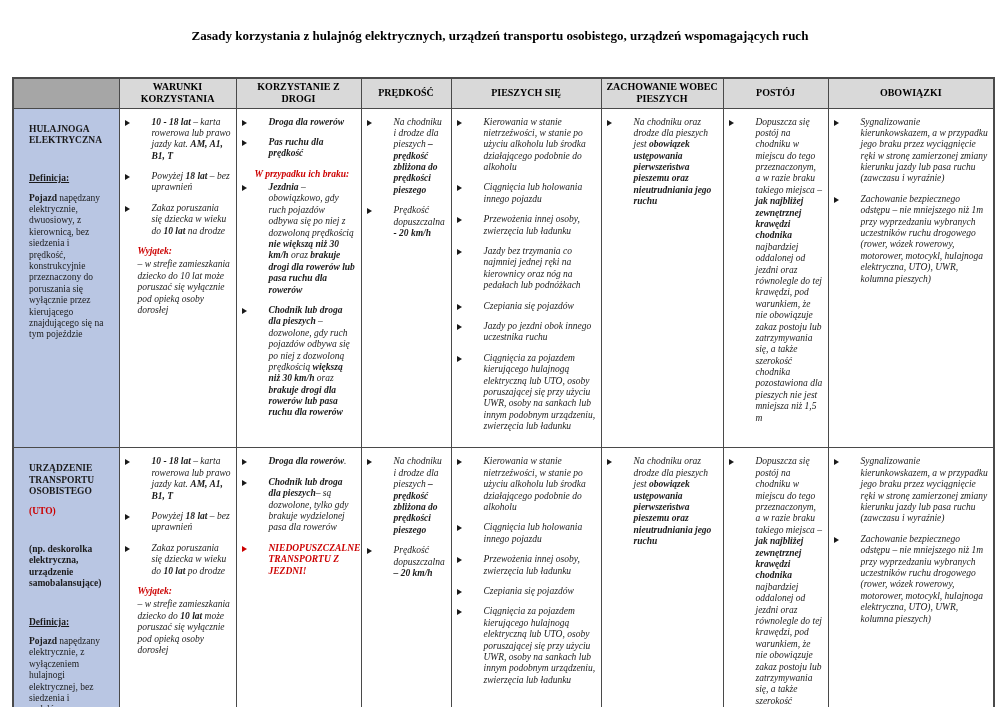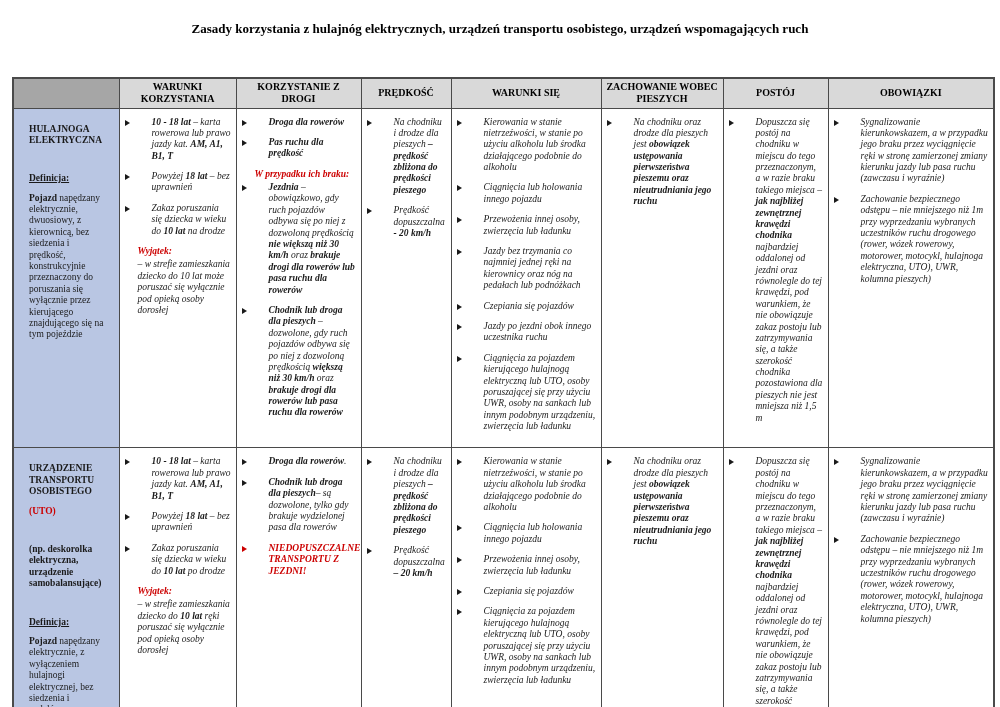--- a/index.html
+++ b/index.html
@@ -4,21 +4,21 @@
 <style>
   * { box-sizing: border-box; margin: 0; padding: 0; }
   body { background: #e9e9e9; }
   .page {
     width: 1000px; height: 707px; background: #ffffff;
     position: relative; overflow: hidden; margin: 0 auto;
     font-family: "Liberation Serif", "DejaVu Serif", serif;
     color: #1a1a1a; font-size: 9.5px; line-height: 1.2;
   }
   .title {
-    position: absolute; top: 20px; left: 0; width: 100%;
+    position: absolute; top: 27px; left: 0; width: 100%;
     text-align: center; font-weight: bold; font-size: 13px; line-height: 1.45;
     color: #000;
   }
   .title .u { text-decoration: underline; }
   table.rules {
     position: absolute; left: 12px; top: 77px; width: 981px;
     border-collapse: collapse; table-layout: fixed;
   }
   col.c0 { width: 106px; } col.c1 { width: 117px; } col.c2 { width: 125px; }
   col.c3 { width: 90px;  } col.c4 { width: 150px; } col.c5 { width: 122px; }
@@ -69,21 +69,21 @@
         <col class="c5">
         <col class="c6">
         <col class="c7">
     </colgroup>
     <thead>
         <tr>
           <th class="corner"></th>
           <th>WARUNKI KORZYSTANIA</th>
           <th>KORZYSTANIE Z DROGI</th>
           <th>PRĘDKOŚĆ</th>
-          <th>WARUNKI SIĘ</th>
+          <th>PIESZYCH SIĘ</th>
           <th>ZACHOWANIE WOBEC PIESZYCH</th>
           <th>POSTÓJ</th>
           <th>OBOWIĄZKI</th>
         </tr>
       </thead>
     <tbody>
         <tr>
           <td class="label-cell">
             <div class="lpara"><span class="b">HULAJNOGA ELEKTRYCZNA</span></div>
             <div class="blank">&nbsp;</div>
@@ -214,21 +214,21 @@
               <span class="txt"><span class="">Powyżej </span><span class="b">18 lat</span><span class=""> – bez uprawnień</span></span>
             </div>
             <div class="cellitem">
               <span class="marker"></span>
               <span class="txt"><span class="">Zakaz poruszania się dziecka w wieku do </span><span class="b">10 lat</span><span class=""> po drodze</span></span>
             </div>
             <div class="cellitem nob tight">
               <span class="txt"><span class="b r">Wyjątek:</span></span>
             </div>
             <div class="cellitem nob">
-              <span class="txt"><span class="">– w strefie zamieszkania dziecko do </span><span class="b">10 lat</span><span class=""> ręki poruszać się wyłącznie pod opieką osoby dorosłej</span></span>
+              <span class="txt"><span class="">– w strefie zamieszkania dziecko do </span><span class="b">10 lat</span><span class=""> może poruszać się wyłącznie pod opieką osoby dorosłej</span></span>
             </div>
           </td>
           <td class="body-cell">
             <div class="cellitem">
               <span class="marker"></span>
               <span class="txt"><span class="b">Droga dla rowerów</span><span class="">.</span></span>
             </div>
             <div class="cellitem">
               <span class="marker"></span>
               <span class="txt"><span class="b">Chodnik lub droga dla pieszych</span><span class="">– są dozwolone, tylko gdy brakuje wydzielonej pasa dla rowerów</span></span>

